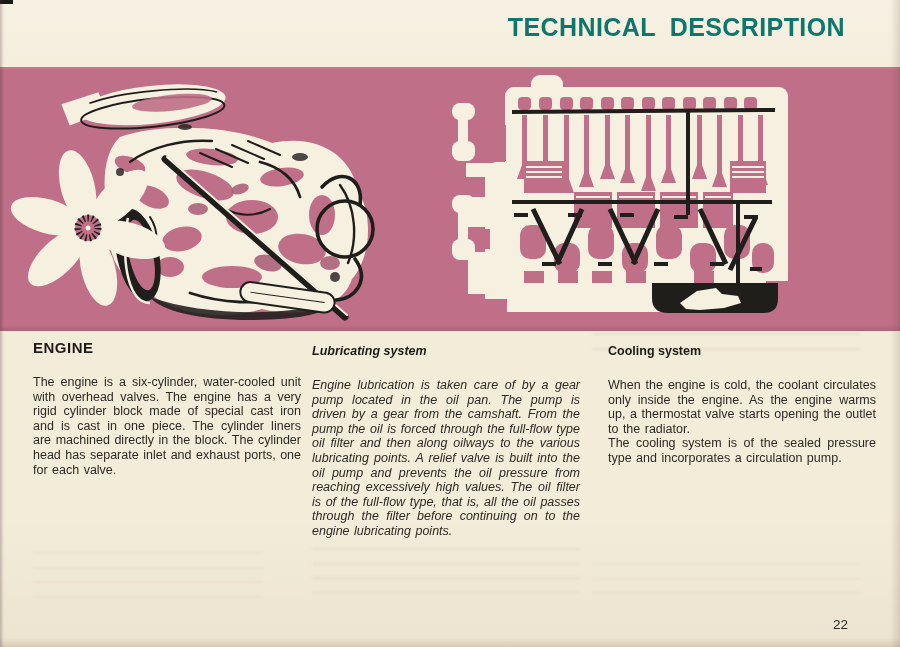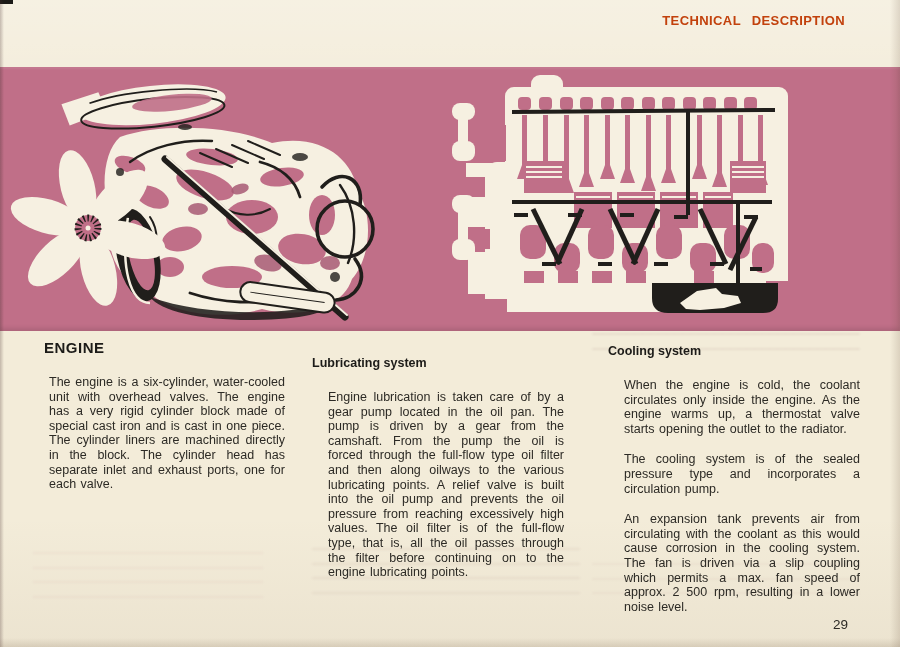--- a/index.html
+++ b/index.html
@@ -7,32 +7,32 @@
   .page{position:relative;width:900px;height:647px;background:var(--paper,#f3ecd9);overflow:hidden;}
   .page::before{content:"";position:absolute;inset:0;pointer-events:none;
     background:linear-gradient(180deg,rgba(255,255,255,.25),rgba(0,0,0,0) 18%,rgba(0,0,0,0) 80%,rgba(120,90,60,.06));}
   .corner-mark{position:absolute;left:0;top:0;width:13px;height:4px;background:#1b1a17;}
   .edge-left{position:absolute;left:0;top:0;width:4px;height:647px;
     background:linear-gradient(90deg,rgba(70,45,45,.28),rgba(70,45,45,0));}
   .edge-right{position:absolute;right:0;top:0;width:10px;height:647px;
     background:linear-gradient(270deg,rgba(95,70,50,.16),rgba(95,70,50,0));}
   .edge-bottom{position:absolute;left:0;bottom:0;width:900px;height:9px;
     background:linear-gradient(0deg,rgba(95,70,50,.15),rgba(95,70,50,0));}
-  .page-title{position:absolute;top:13px;right:55px;font-size:13px;font-weight:bold;
-    letter-spacing:.4px;word-spacing:7px;color:#c2410c;}
+  .page-title{position:absolute;top:13px;right:55px;font-size:25px;font-weight:bold;
+    letter-spacing:.4px;word-spacing:7px;color:#0f766e;}
   .banner{position:absolute;left:0;top:67px;width:900px;height:264px;background:var(--banner,#c06f88);
     box-shadow:inset 0 -3px 4px rgba(0,0,0,.10), inset 0 2px 2px rgba(255,255,255,.08);}
   .banner svg{position:absolute;left:0;top:0;display:block;}
   .col{position:absolute;width:268px;color:var(--ink,#2c2a25);}
   .col1{left:33px;top:339px;}
-  .col2{left:312px;top:356px;}
+  .col2{left:312px;top:344px;font-style:italic;}
   .col3{left:608px;top:344px;}
-  .col h2{margin:0 0 19px 11px;font-size:15px;font-weight:bold;letter-spacing:.5px;color:#1c1b18;}
+  .col h2{margin:0 0 19px 0;font-size:15px;font-weight:bold;letter-spacing:.5px;color:#1c1b18;}
   .col h3{margin:0 0 20px 0;font-size:12.5px;font-weight:bold;color:#1c1b18;}
-  .col p{margin:16px;font-size:12.5px;line-height:14.6px;text-align:justify;word-spacing:1px;}
+  .col p{margin:0;font-size:12.5px;line-height:14.6px;text-align:justify;word-spacing:1px;}
   .page-number{position:absolute;right:52px;top:617px;font-size:13.5px;color:#2c2a25;}
   .ghost{position:absolute;pointer-events:none;filter:blur(1px);
     background:repeating-linear-gradient(180deg,rgba(145,95,100,.12) 0 2px,rgba(0,0,0,0) 2px 14.6px);}
   .ghost.g-top-right{left:592px;top:333px;width:268px;height:27px;opacity:.9;}
   .ghost.g-mid-bottom{left:312px;top:548px;width:268px;height:58px;opacity:.7;}
   .ghost.g-left-bottom{left:33px;top:552px;width:230px;height:56px;opacity:.5;
     background:repeating-linear-gradient(180deg,rgba(190,110,130,.14) 0 2px,rgba(0,0,0,0) 2px 14.6px);}
   .ghost.g-right-bottom{left:592px;top:563px;width:268px;height:40px;opacity:.45;}
 </style>
 </head>
@@ -286,22 +286,21 @@
 
   <div class="col col2">
     <h3>Lubricating system</h3>
     <p>Engine lubrication is taken care of by a gear pump located in the oil pan. The pump is driven by a gear from the camshaft. From the pump the oil is forced through the full-flow type oil filter and then along oilways to the various lubricating points. A relief valve is built into the oil pump and prevents the oil pressure from reaching excessively high values. The oil filter is of the full-flow type, that is, all the oil passes through the filter before continuing on to the engine lubricating points.</p>
   </div>
 
   <div class="col col3">
     <h3>Cooling system</h3>
     <p>When the engine is cold, the coolant circulates only inside the engine. As the engine warms up, a thermostat valve starts opening the outlet to the radiator.</p>
     <p>The cooling system is of the sealed pressure type and incorporates a circulation pump.</p>
-    <p>An expansion tank prevents air from circulating with the coolant as this would cause corrosion in the cooling system. The fan is driven via a slip coupling which permits a max. fan speed of approx. 2 500 rpm, resulting in a lower noise level.</p>
   </div>
 
-  <div class="page-number">29</div>
+  <div class="page-number">22</div>
 
   <div class="corner-mark"></div>
   <div class="edge-left"></div>
   <div class="edge-right"></div>
   <div class="edge-bottom"></div>
 </div>
 
 </body></html>

